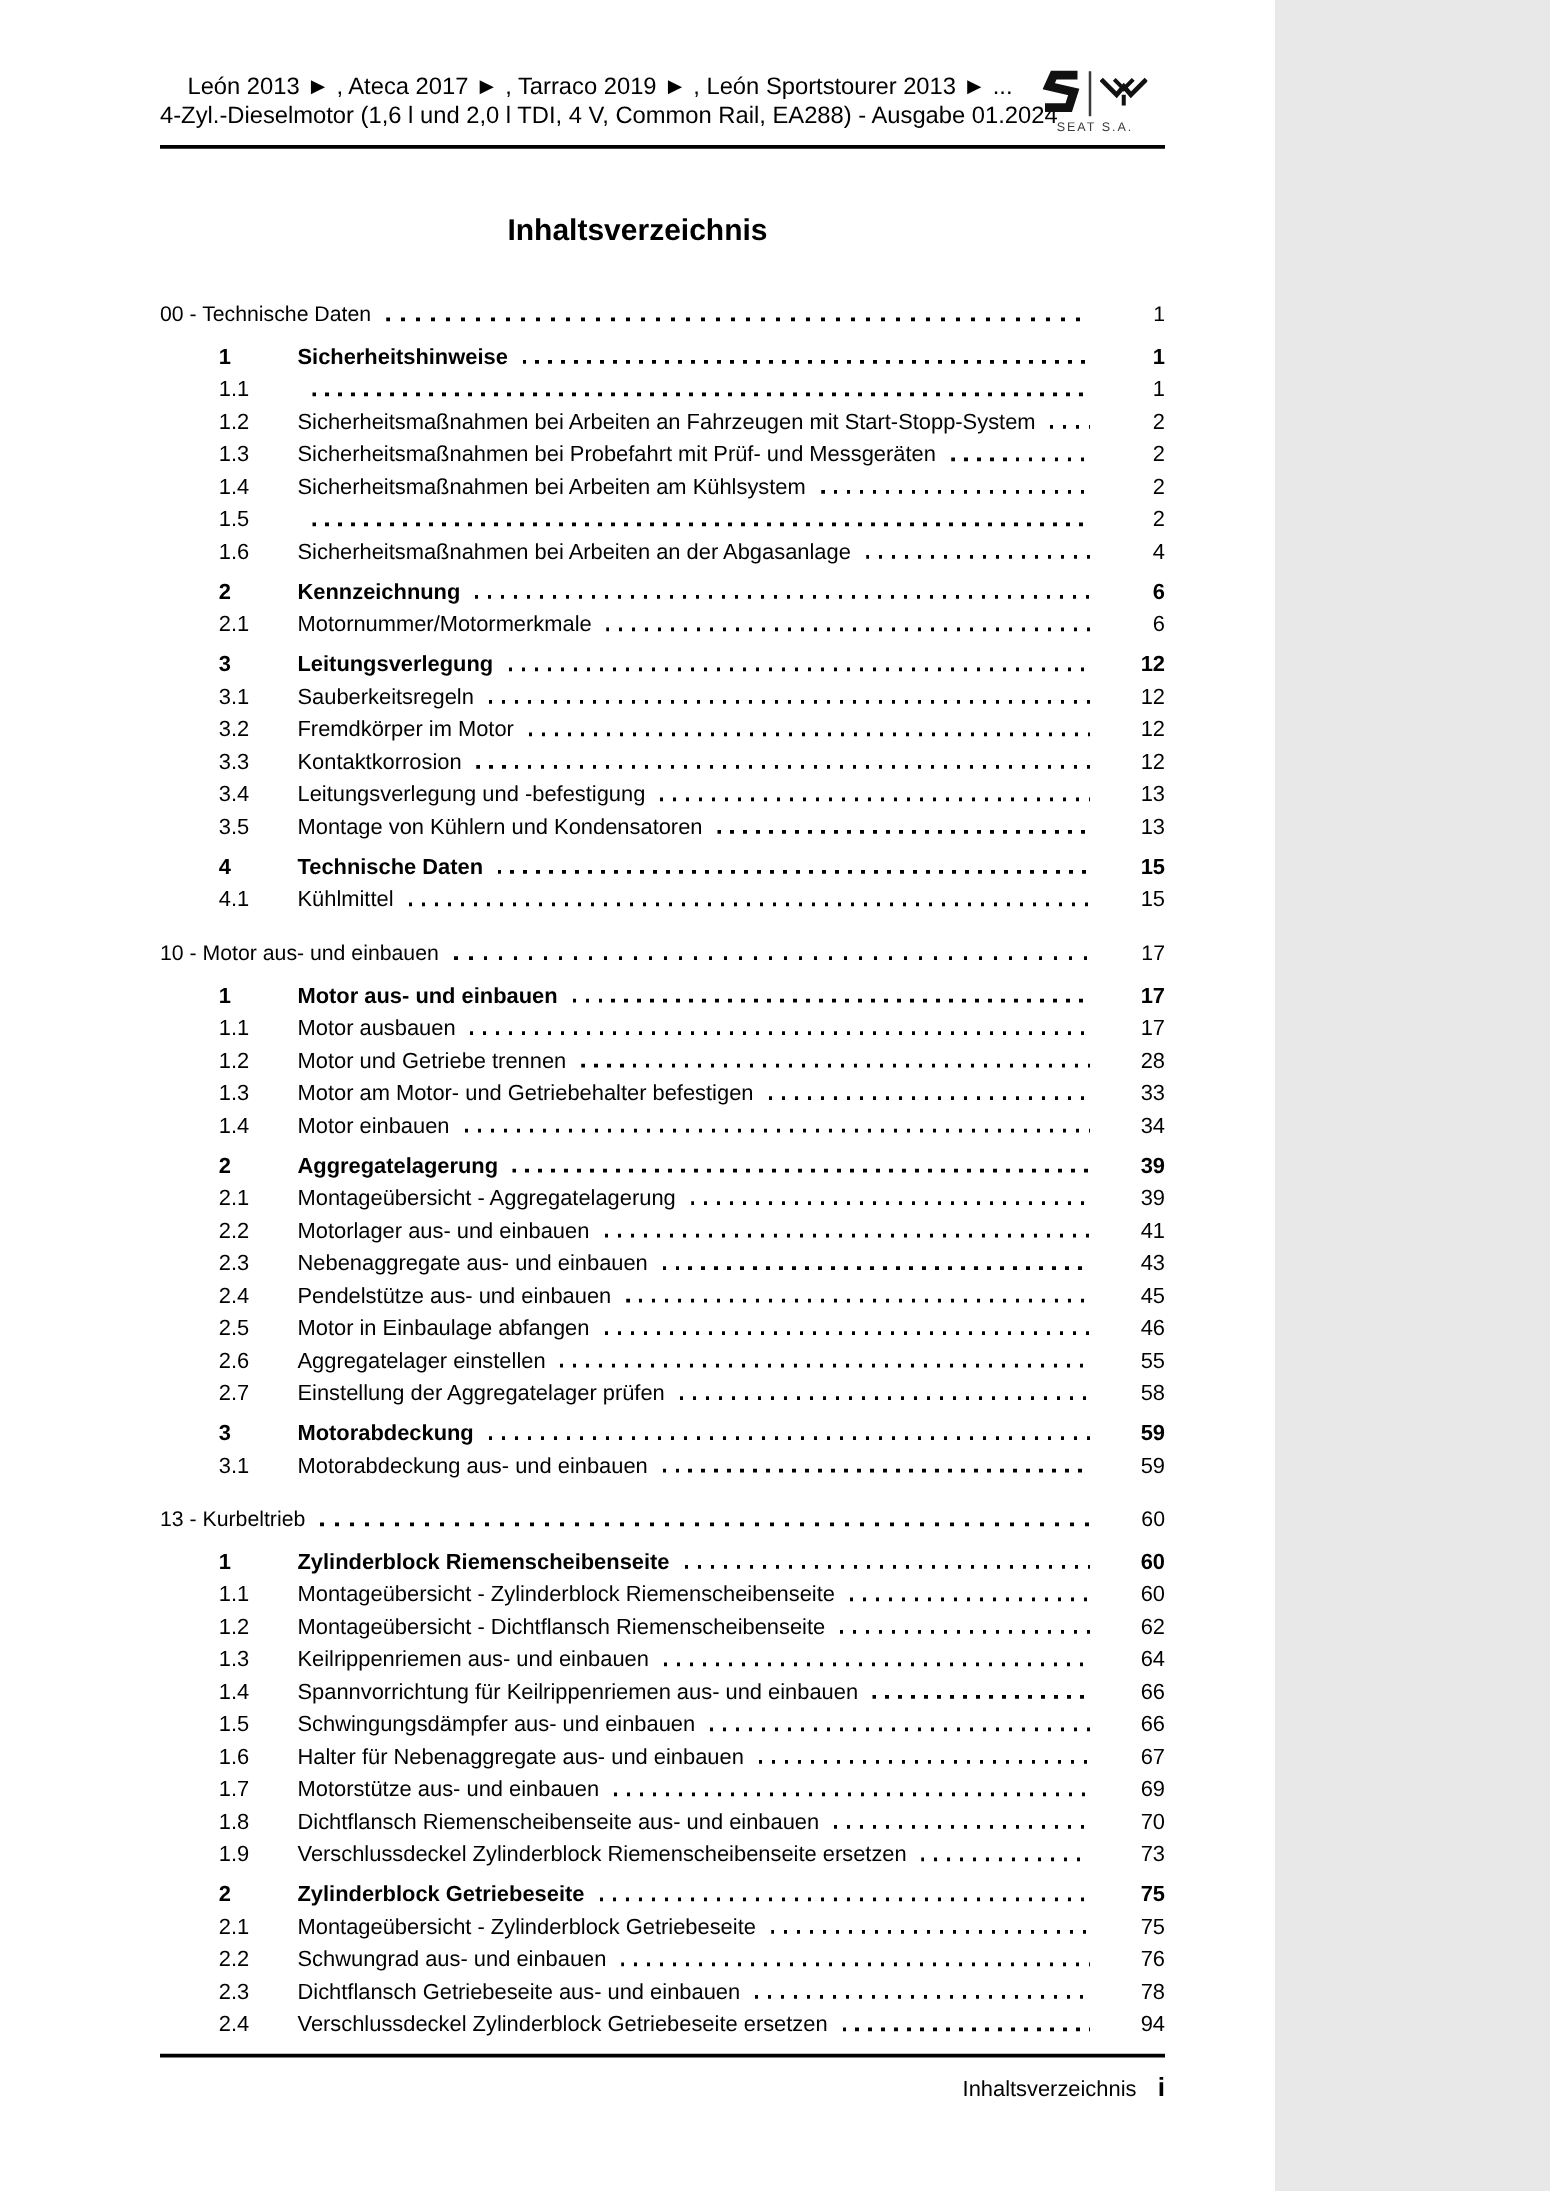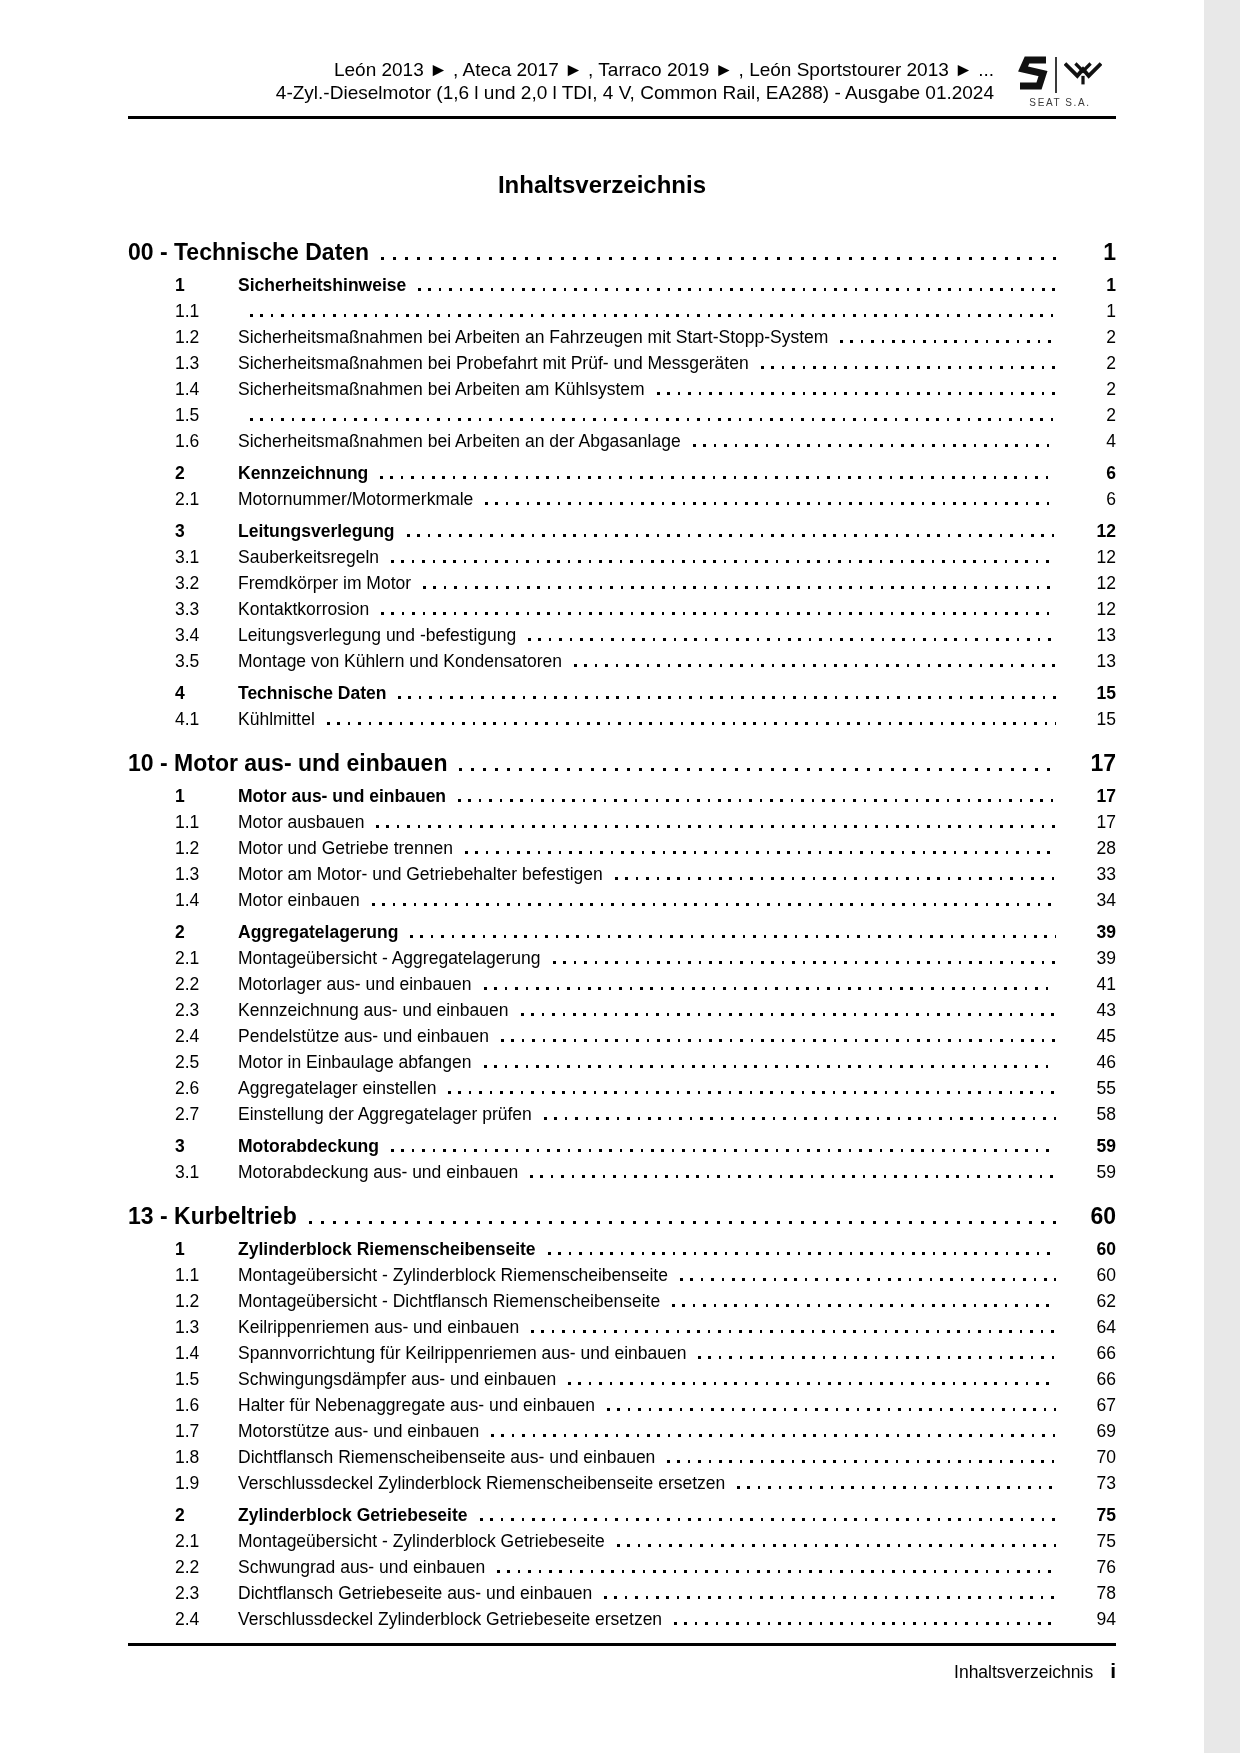--- a/index.html
+++ b/index.html
@@ -1,18 +1,18 @@
 <!DOCTYPE html>
 <html><head>
 <meta charset="utf-8">
 <style>
   html,body{margin:0;padding:0;background:#e8e8e8;}
   .sheet{
     position:relative;
-    width:1204px;height:1753px;
+    width:1020px;height:1753px;
     background:#ffffff;
     font-family:"Liberation Sans","DejaVu Sans",sans-serif;
     color:#000;
     overflow:hidden;
   }
   
   .header{position:absolute;top:58px;left:128px;right:88px;}
   .header-text{margin-right:122px;text-align:right;font-size:19px;line-height:23px;white-space:nowrap;}
   .logo-block{position:absolute;top:-2px;right:0;width:112px;text-align:center;}
   .logo-marks{display:flex;align-items:center;justify-content:center;gap:7px;height:38px;}
@@ -20,21 +20,21 @@
   .brand-text{margin-top:3px;font-size:10px;letter-spacing:1.6px;color:#3a3a3a;white-space:nowrap;}
   .header-rule{position:absolute;top:116px;left:128px;right:88px;height:3px;background:#000;}
   
   .doc-title{position:absolute;top:171px;left:0;width:100%;text-align:center;
              font-size:24px;font-weight:bold;}
   
   .toc{position:absolute;top:238px;left:128px;right:88px;}
   .chapter{margin-top:0;}
   .chapter + .chapter{margin-top:17px;}
   .row{display:flex;align-items:baseline;}
-  .chapter-row{font-size:23px;font-weight:bold;line-height:28px;margin-bottom:6px;}
+  .chapter-row{font-size:17px;font-weight:normal;line-height:28px;margin-bottom:6px;}
   .entries{padding-left:47px;}
   .entry-row{font-size:17.5px;line-height:26px;}
   .entry-row.head{font-weight:bold;margin-top:6px;}
   .num{flex:0 0 63px;}
   .etitle,.ch-label{white-space:nowrap;}
   .dots{flex:1 1 auto;min-width:28px;height:2.6px;margin:0 10px 3px 12px;
         background-image:repeating-linear-gradient(90deg,#000 0,#000 2.6px,transparent 2.6px,transparent 10.4px);}
   .ch-dots{height:3px;margin-bottom:3px;
         background-image:repeating-linear-gradient(90deg,#000 0,#000 3px,transparent 3px,transparent 12px);}
   .page-num{flex:0 0 50px;text-align:right;}
@@ -263,21 +263,21 @@
 
   <div class="row entry-row">
     <span class="num">2.2</span>
     <span class="etitle">Motorlager aus- und einbauen</span>
     <span class="dots"></span>
     <span class="page-num">41</span>
   </div>
 
   <div class="row entry-row">
     <span class="num">2.3</span>
-    <span class="etitle">Kennzeichnung aus- und einbauen</span>
+    <span class="etitle">Nebenaggregate aus- und einbauen</span>
     <span class="dots"></span>
     <span class="page-num">43</span>
   </div>
 
   <div class="row entry-row">
     <span class="num">2.4</span>
     <span class="etitle">Pendelstütze aus- und einbauen</span>
     <span class="dots"></span>
     <span class="page-num">45</span>
   </div>

